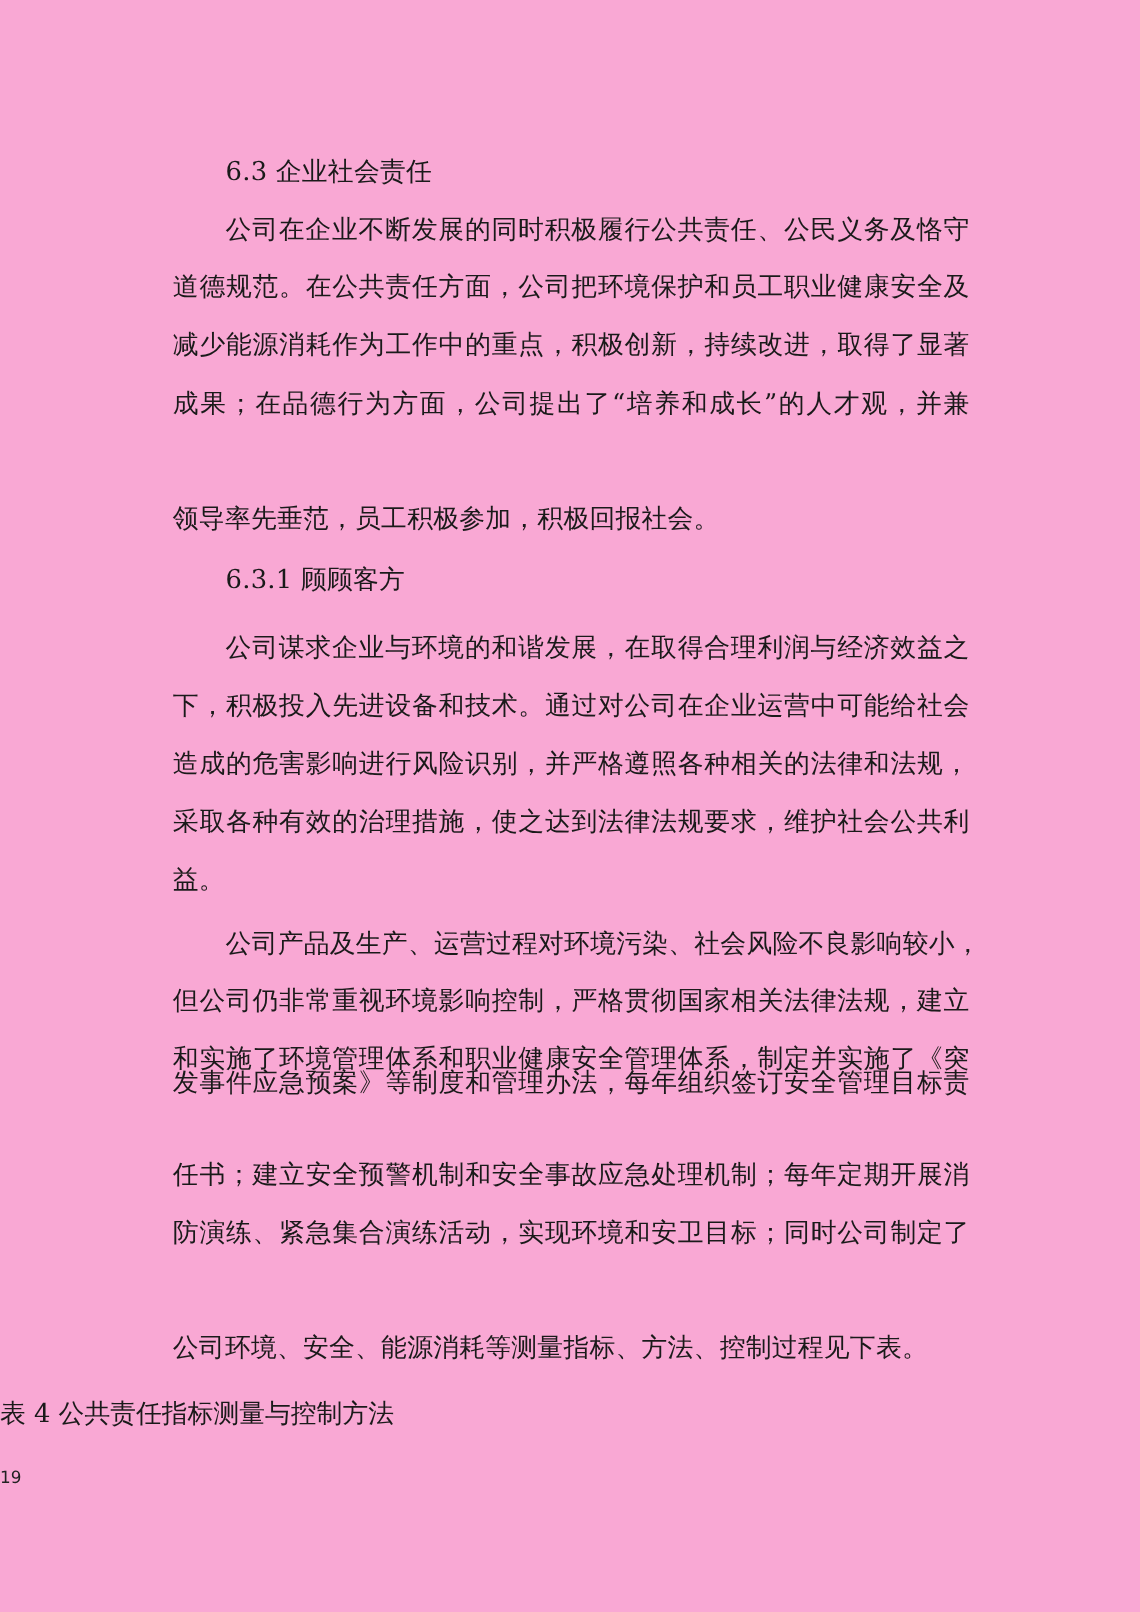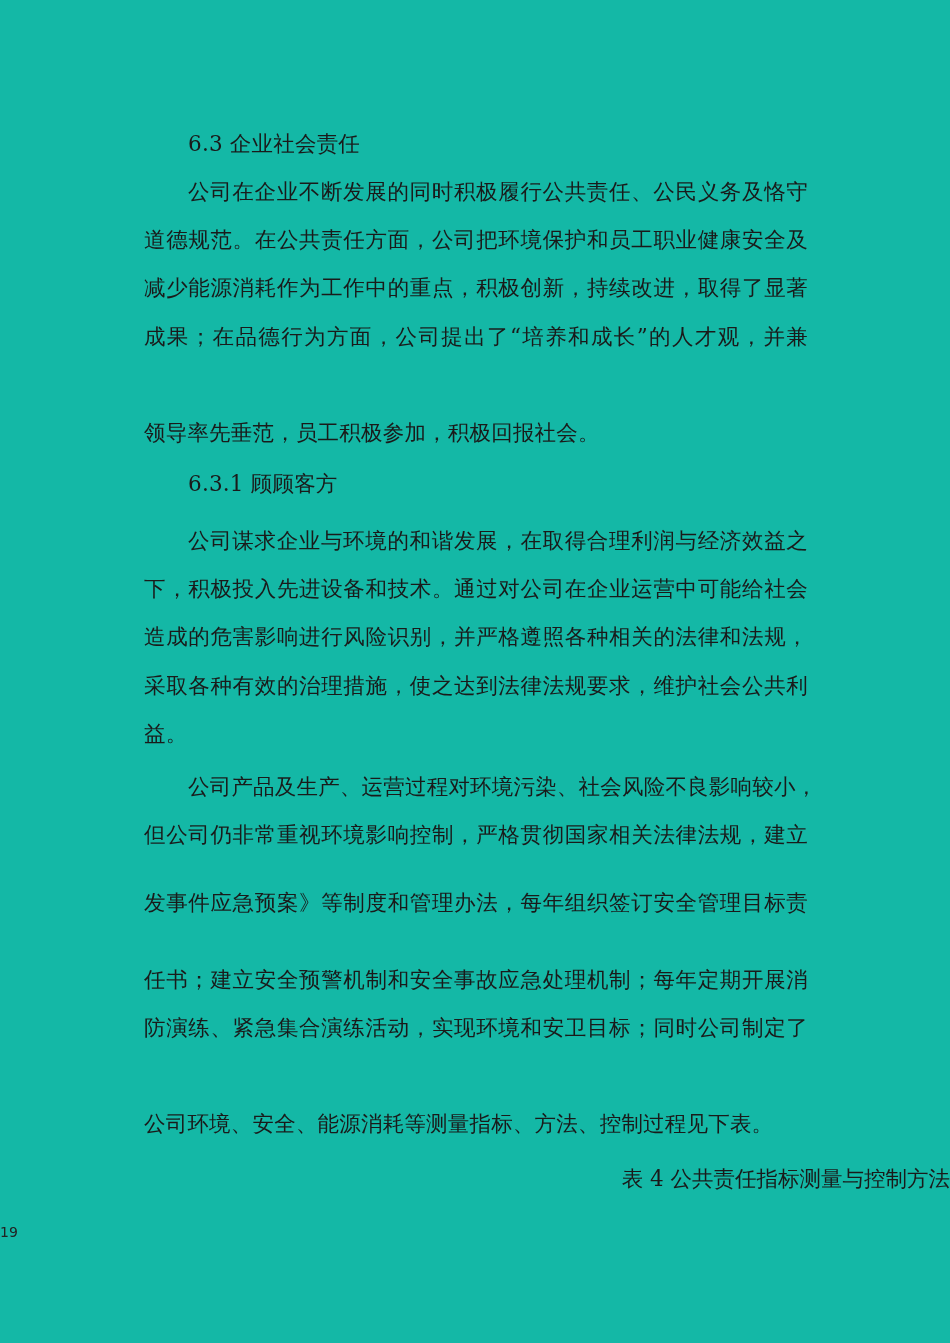--- a/index.html
+++ b/index.html
@@ -1,23 +1,23 @@
 <!DOCTYPE html>
 <html><head>
 <meta charset="utf-8">
 <style>
   html, body { margin: 0; padding: 0; background: #ffffff; }
   body { width: 950px; height: 1343px; position: relative; overflow: hidden;
          font-family: "DejaVu Serif", "Liberation Serif", serif; color: #1a1a1a; }
-  .page { position: absolute; left: 0; top: 0; width: 950px; height: 1343px; background: #14b8a6; }
+  .page { position: absolute; left: 0; top: 0; width: 950px; height: 1343px; background: #f9a8d4; }
   .line { position: absolute; left: 144px; width: 664px; font-size: 21.5px; line-height: 30px;
           white-space: nowrap; letter-spacing: 0.2px; }
   .indent { left: 188px; }
   .justify { text-align: justify; text-align-last: justify; }
-  .caption { position: absolute; left: 0; width: 950px; text-align: right; font-size: 21.5px; line-height: 30px; }
+  .caption { position: absolute; left: 0; width: 950px; text-align: left; font-size: 21.5px; line-height: 30px; }
   .pagenum { position: absolute; left: 0; width: 950px; text-align: left; top: 1224px;
              font-family: "DejaVu Sans", "Liberation Sans", sans-serif; font-size: 14px; color: #222; }
 </style>
 </head>
 <body>
 
 <div class="page">
 
   <div class="line indent" style="top:129px">6.3 企业社会责任</div>
 
@@ -30,20 +30,21 @@
   <div class="line indent" style="top:469px">6.3.1 顾顾客方</div>
 
   <div class="line indent justify" style="width:620px;top:526px">公司谋求企业与环境的和谐发展，在取得合理利润与经济效益之</div>
   <div class="line justify" style="top:574px">下，积极投入先进设备和技术。通过对公司在企业运营中可能给社会</div>
   <div class="line justify" style="top:622px">造成的危害影响进行风险识别，并严格遵照各种相关的法律和法规，</div>
   <div class="line justify" style="top:671px">采取各种有效的治理措施，使之达到法律法规要求，维护社会公共利</div>
   <div class="line" style="top:719px">益。</div>
 
   <div class="line indent justify" style="width:620px;top:772px">公司产品及生产、运营过程对环境污染、社会风险不良影响较小，</div>
   <div class="line justify" style="top:820px">但公司仍非常重视环境影响控制，严格贯彻国家相关法律法规，建立</div>
+  <div class="line justify" style="top:868px">和实施了环境管理体系和职业健康安全管理体系，制定并实施了《突</div>
   <div class="line justify" style="top:888px">发事件应急预案》等制度和管理办法，每年组织签订安全管理目标责</div>
   <div class="line justify" style="top:965px">任书；建立安全预警机制和安全事故应急处理机制；每年定期开展消</div>
   <div class="line justify" style="top:1013px">防演练、紧急集合演练活动，实现环境和安卫目标；同时公司制定了</div>
   <div class="line" style="top:1109px">公司环境、安全、能源消耗等测量指标、方法、控制过程见下表。</div>
 
   <div class="caption" style="top:1164px">表 4 公共责任指标测量与控制方法</div>
 
   <div class="pagenum">19</div>
 </div>
 

